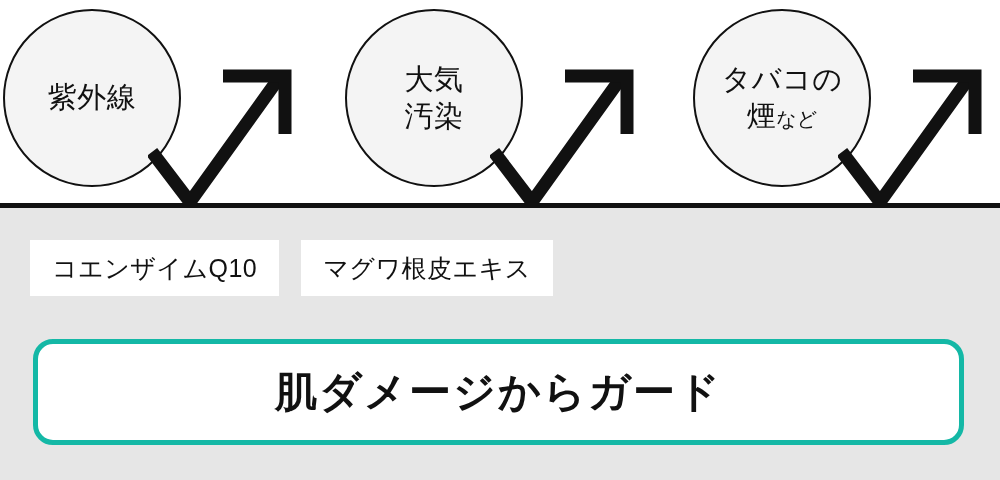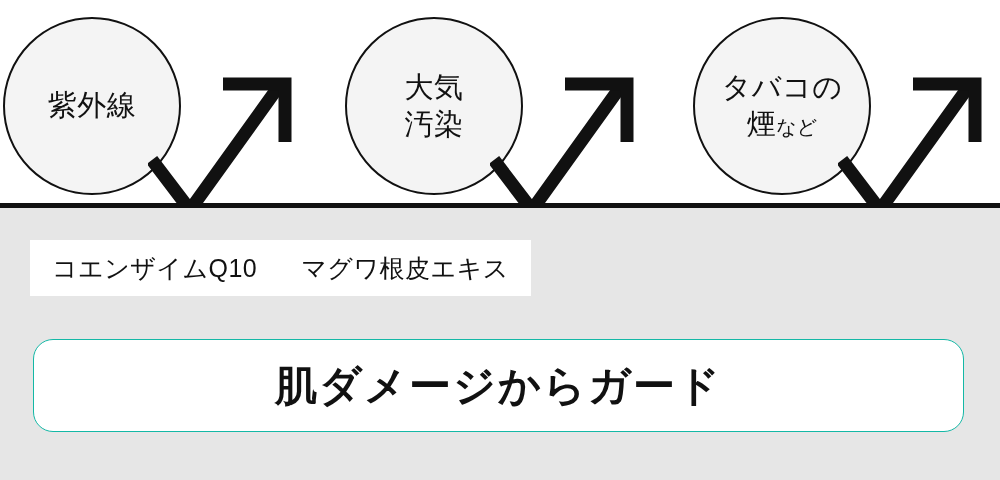--- a/index.html
+++ b/index.html
@@ -16,21 +16,21 @@
   #infographic {
     position: relative;
     width: 1000px;
     height: 480px;
   }
 
   
   .top-section {
     position: absolute;
     left: 0;
-    top: 12px;
+    top: 4px;
     width: 1000px;
     height: 165px;
     background: #ffffff;
   }
 
   .factor-group {
     position: absolute;
     top: 0;
     width: 340px;
     height: 203px;
@@ -96,40 +96,41 @@
   }
 
   .ingredient-row {
     position: absolute;
     left: 30px;
     top: 32px;
     width: 940px;
     height: 56px;
     display: flex;
     align-items: stretch;
+    gap: 22px;
   }
   .ingredient-tag {
     background: #ffffff;
     display: flex;
     align-items: center;
     justify-content: center;
     padding: 0 22px;
     font-size: 25px;
     color: #111111;
     letter-spacing: 0.5px;
     white-space: nowrap;
   }
 
   .guard-banner {
     position: absolute;
     left: 33px;
     top: 131px;
     width: 931px;
-    height: 93px;
-    border: 1px solid #14b8a6;
+    height: 106px;
+    border: 5px solid #14b8a6;
     border-radius: 20px;
     background: #ffffff;
     display: flex;
     align-items: center;
     justify-content: center;
     box-sizing: border-box;
   }
   .guard-text {
     font-size: 42px;
     font-weight: bold;

